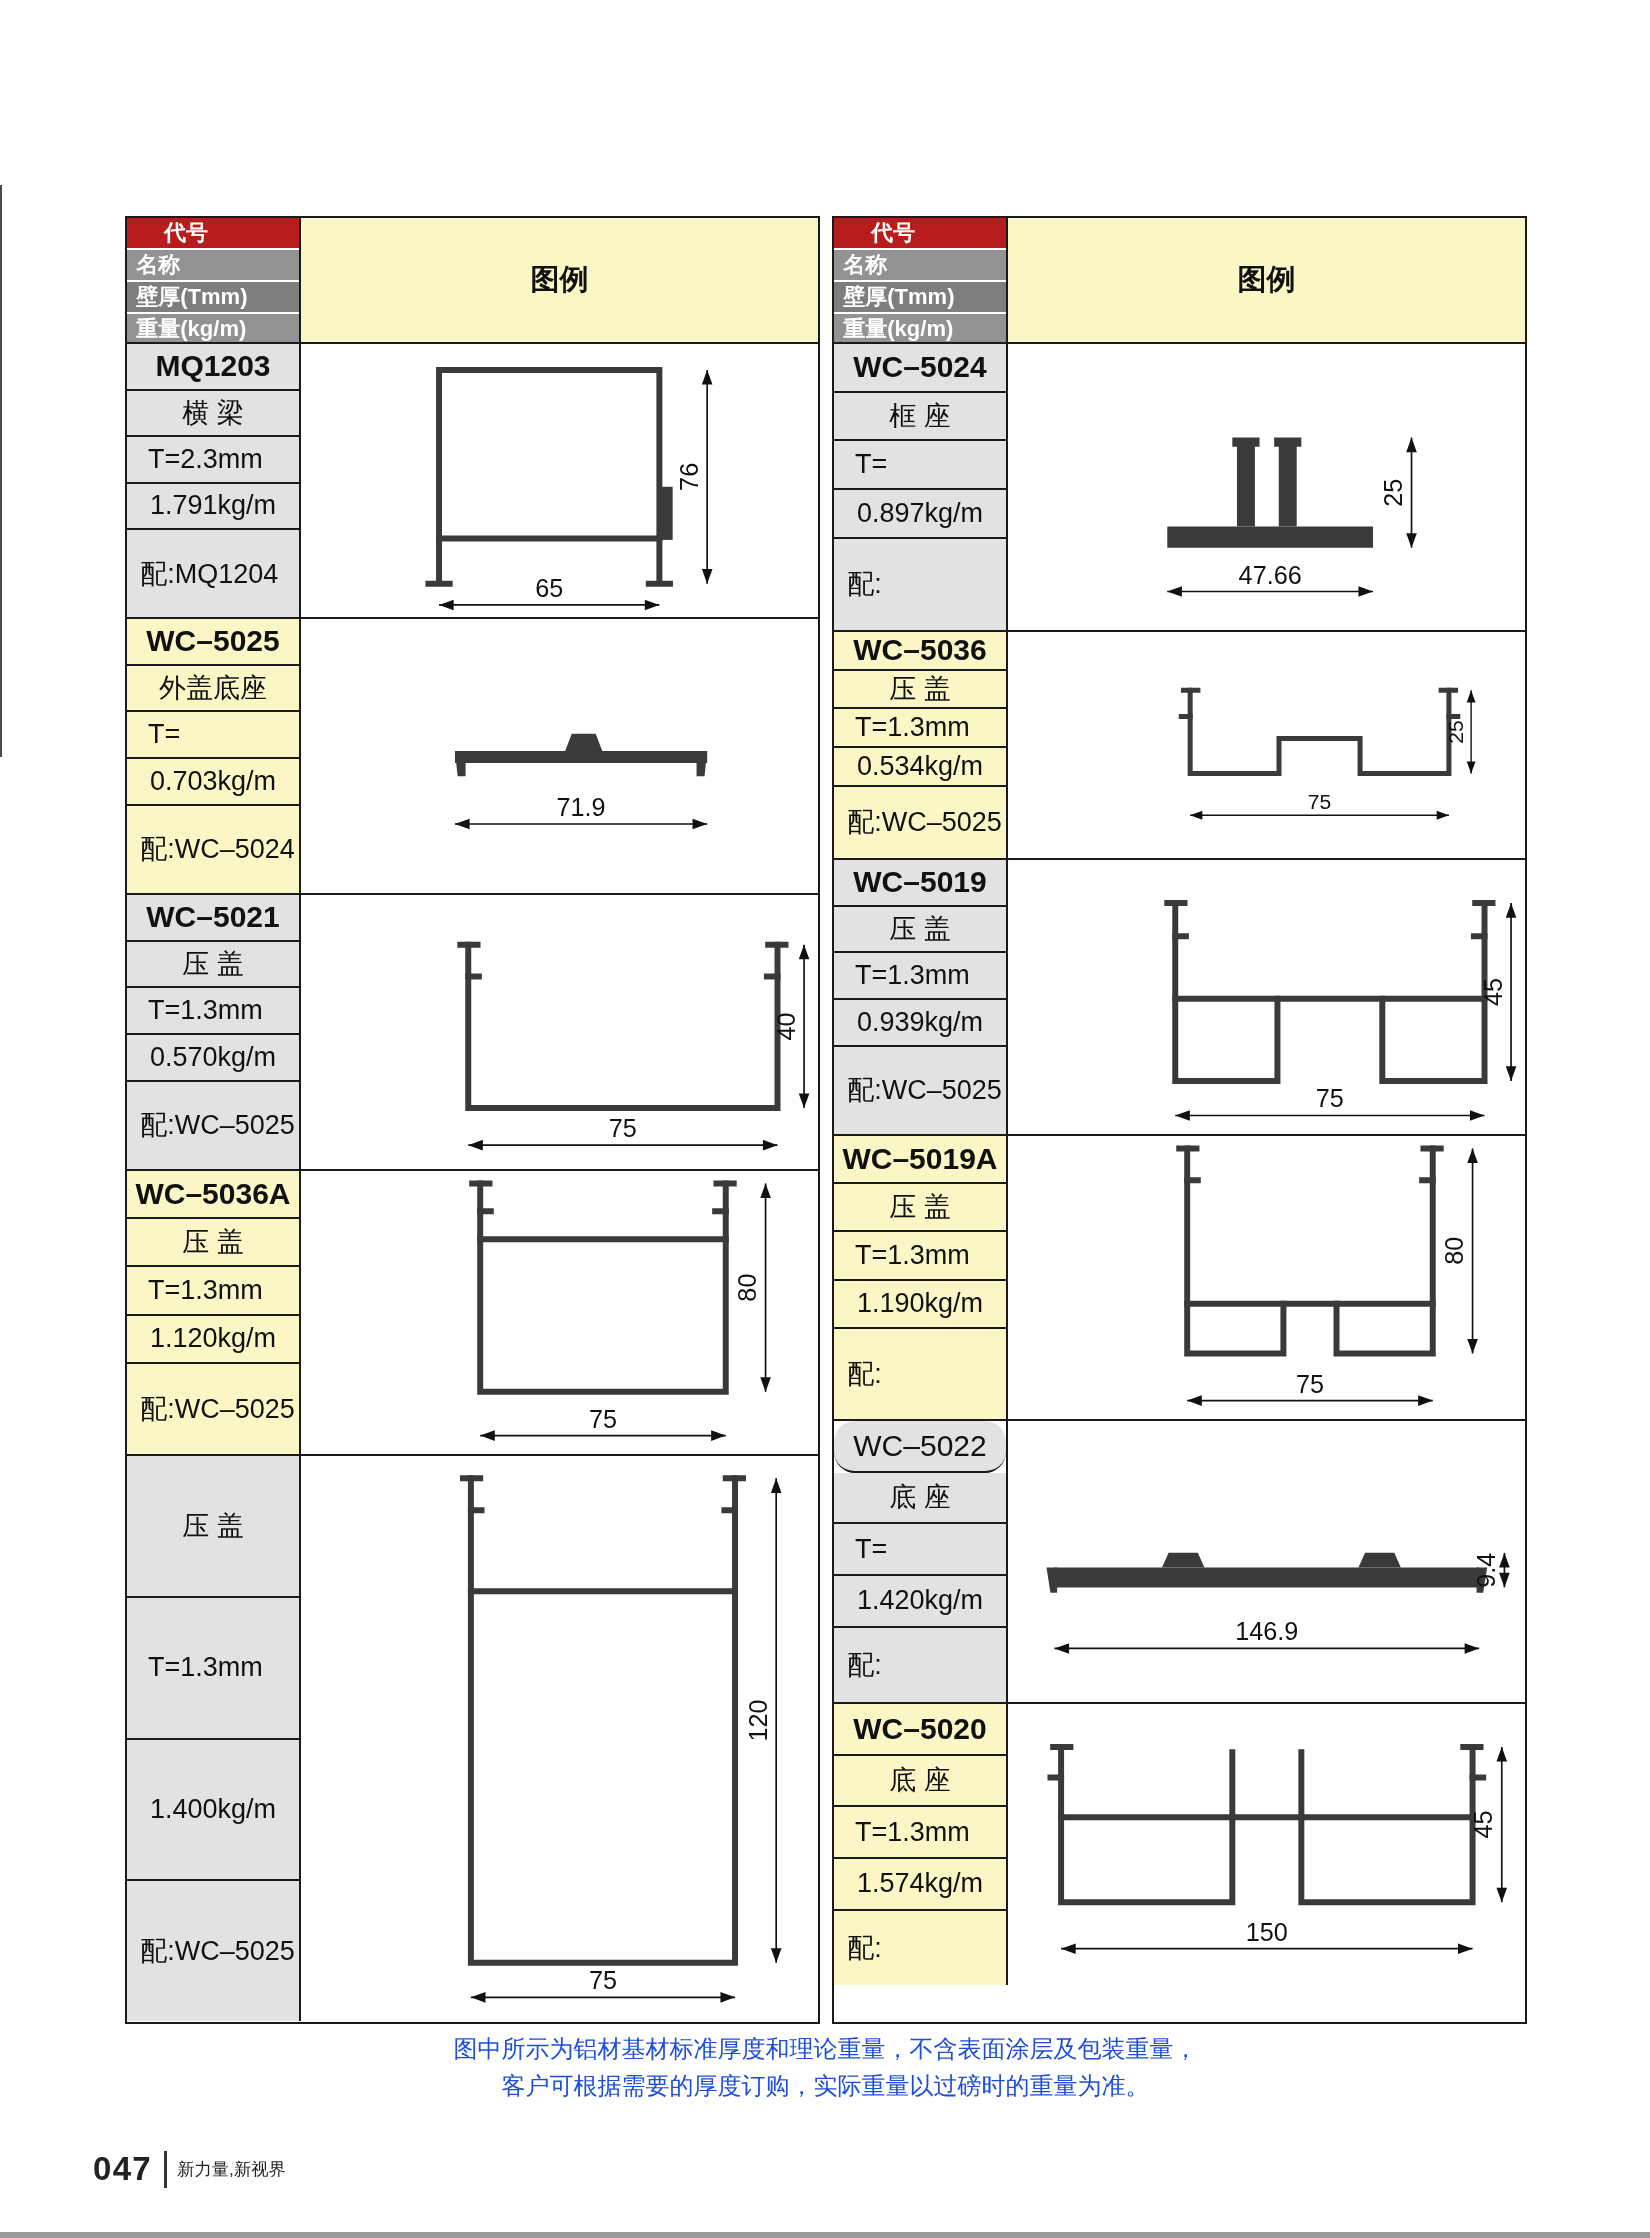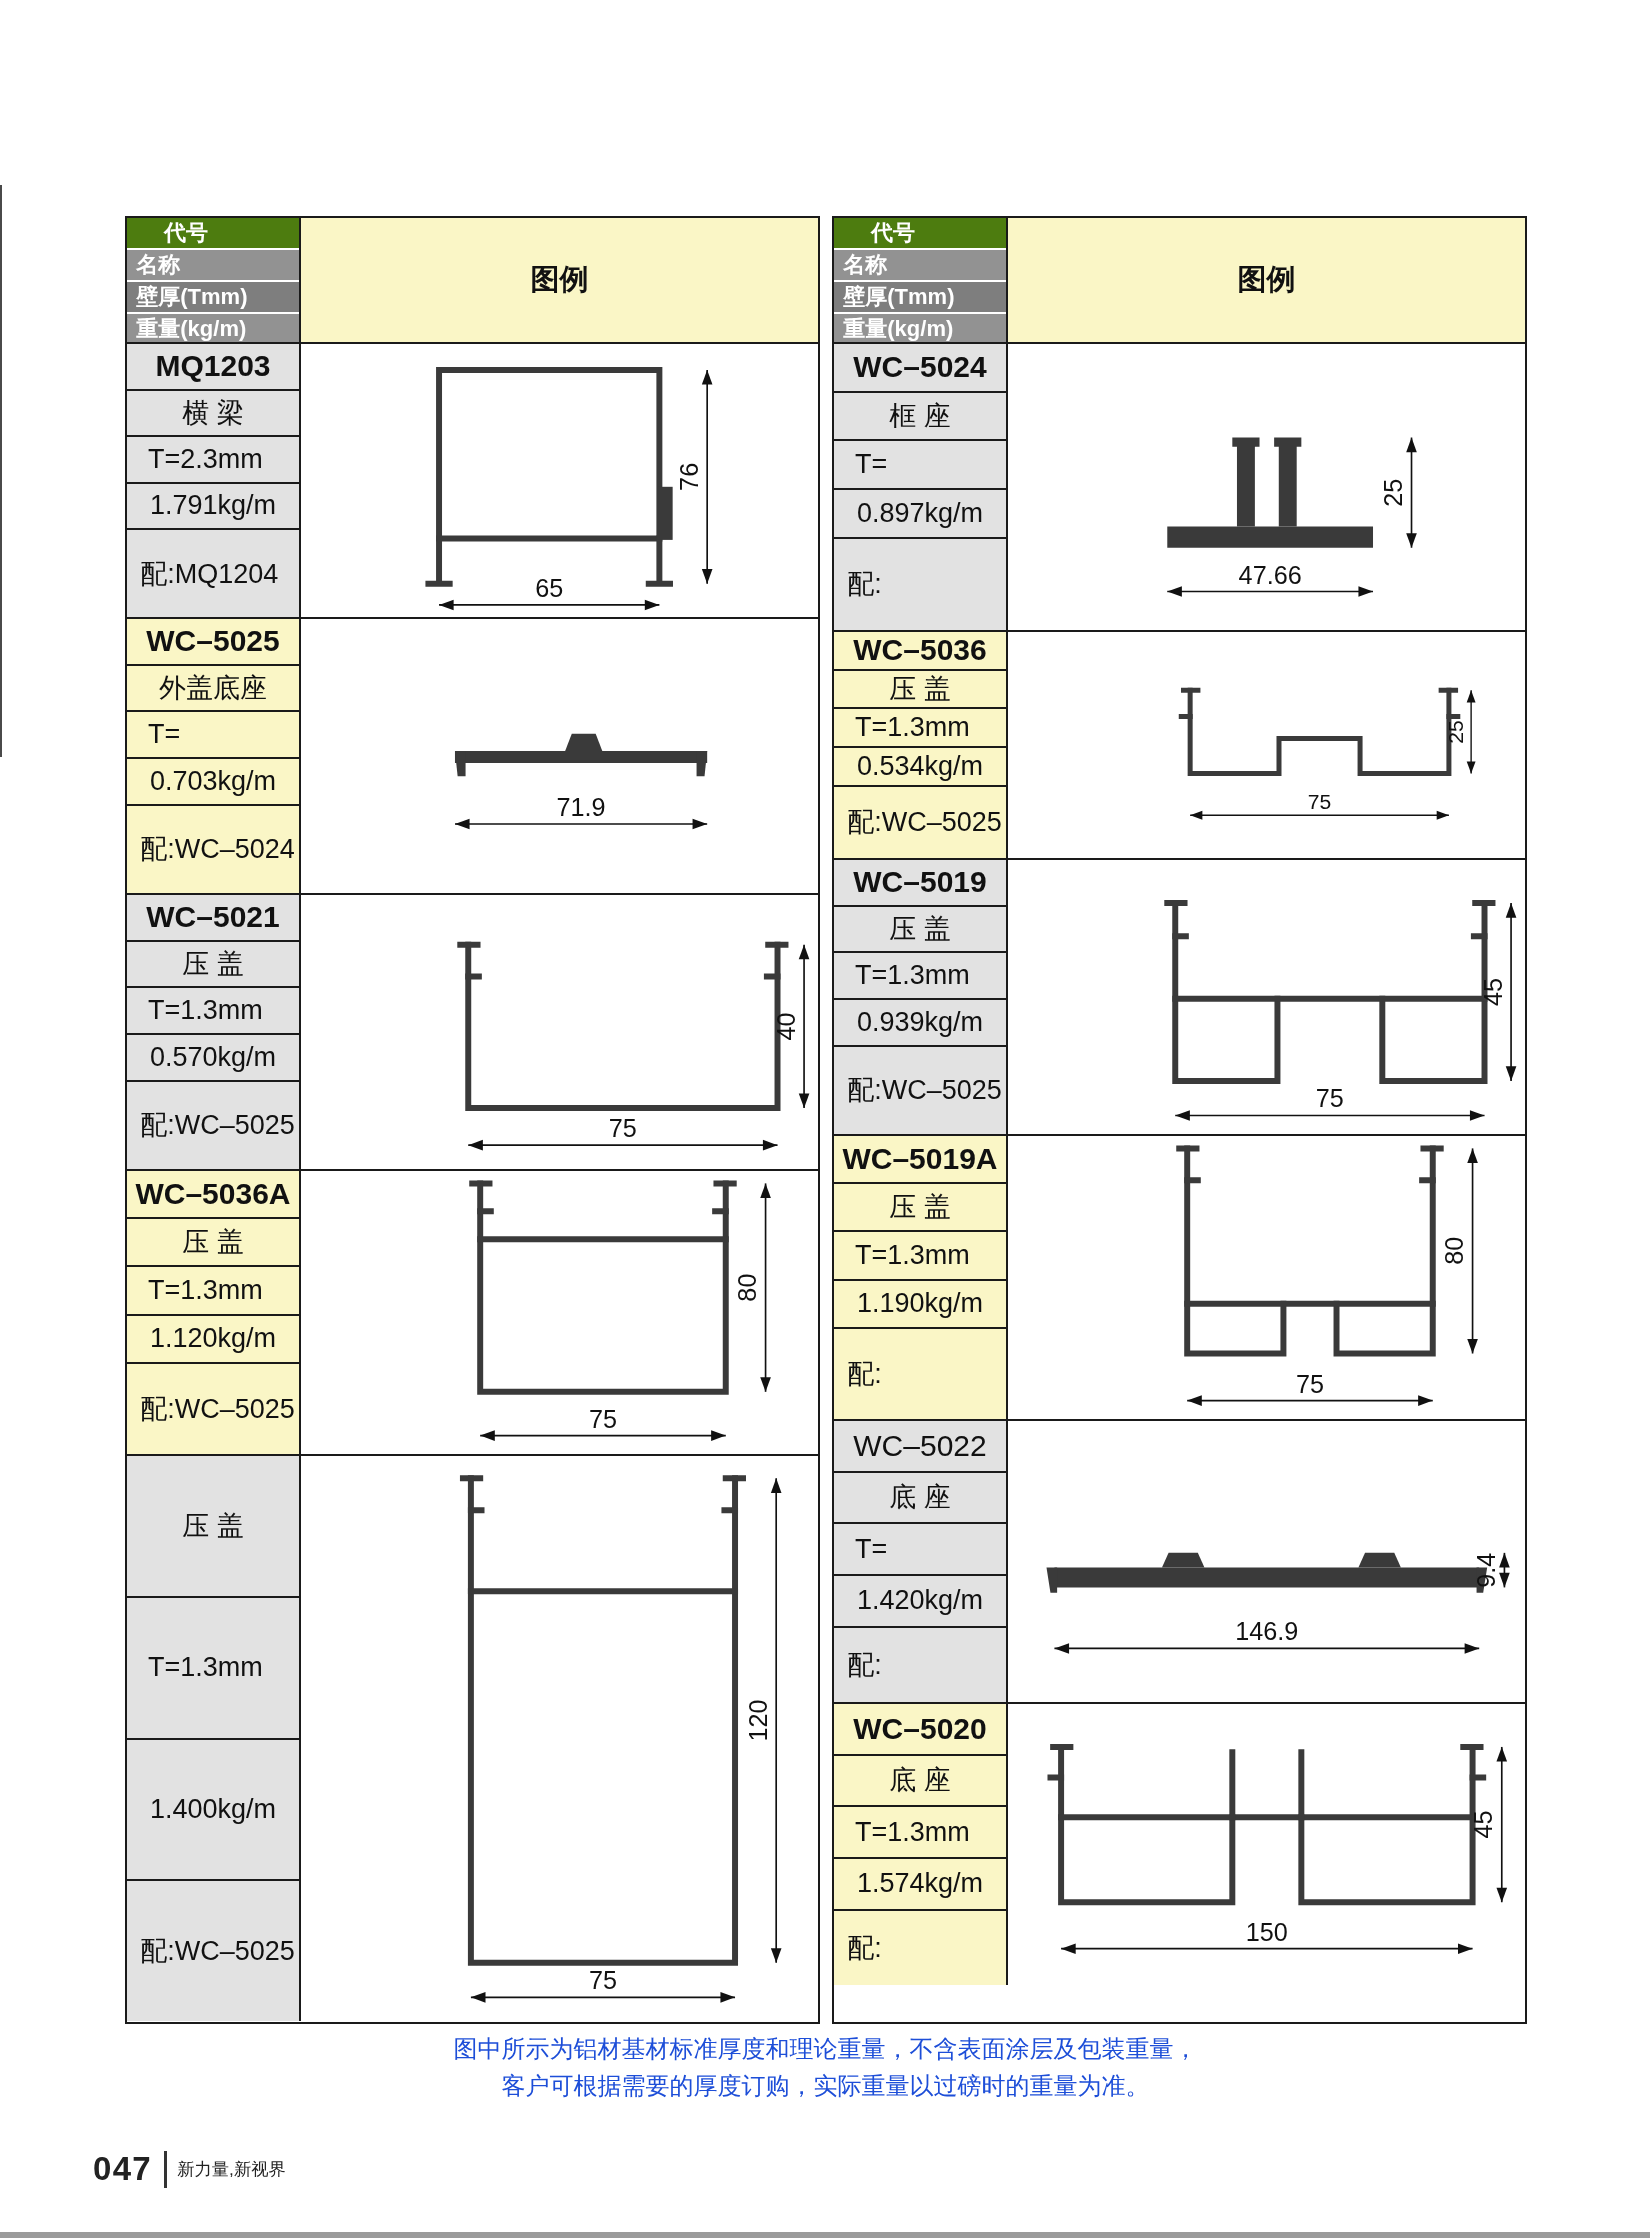--- a/index.html
+++ b/index.html
@@ -9,30 +9,30 @@
   .tbl{position:absolute;border:2.7px solid #1a1a1a;background:#fff;display:flex;flex-direction:column;box-sizing:border-box;}
   .tbl-left{left:125px;top:216px;width:695px;height:1808px;}
   .tbl-right{left:832px;top:216px;width:695px;height:1808px;}
   .row{display:flex;flex-direction:row;box-sizing:border-box;border-top:2px solid #1a1a1a;}
   .row:first-child{border-top:none;}
   .labelcol{width:174px;display:flex;flex-direction:column;border-right:2px solid #1a1a1a;box-sizing:border-box;}
   .drawarea{flex:1;background:#fff;position:relative;overflow:hidden;}
   .hcell{flex:1;display:flex;align-items:center;padding-left:9.3px;box-sizing:border-box;
          color:#fff;font-weight:bold;font-size:22px;border-bottom:2.7px solid #ffffff;}
   .hcell:last-child{border-bottom:none;}
-  .h1{background:#4d7c0f;padding-left:37px;} .h2{background:#929292;} .h3{background:#7e7e7e;}
+  .h1{background:#b91c1c;padding-left:37px;} .h2{background:#929292;} .h3{background:#7e7e7e;}
   .legendcell{flex:1;background:#faf6c6;display:flex;align-items:center;justify-content:center;
               font-size:29px;font-weight:bold;color:#111;}
   .pcell{flex:1;display:flex;align-items:center;justify-content:center;font-size:27px;
          border-bottom:2px solid #1a1a1a;box-sizing:border-box;}
   .pcell:last-child{border-bottom:none;}
   .pcell.grow{flex:1.95;}
   .pcell.grow5{flex:1.5;}
   .pcell.code{font-weight:bold;font-size:30px;}
-  .pcell.code.thin{font-weight:normal;}
+  .pcell.code.thin{font-weight:normal;border-radius:21px;}
   .pcell.al{justify-content:flex-start;padding-left:21px;}
   .pcell.am{justify-content:flex-start;padding-left:13.3px;}
   .bg-gray .pcell{background:#e2e2e2;}
   .bg-yellow .pcell{background:#faf6c6;}
   svg{display:block;width:100%;height:100%;}
   .profile{stroke:#3a3a3a;stroke-width:9;fill:none;stroke-linecap:square;}
   .solid{fill:#3a3a3a;stroke:none;}
   .dimline{stroke:#111;stroke-width:2.5;}
   .dimarrow{fill:#111;}
   .dimtext{font-family:"Liberation Sans","DejaVu Sans",sans-serif;font-size:38px;fill:#111;}

